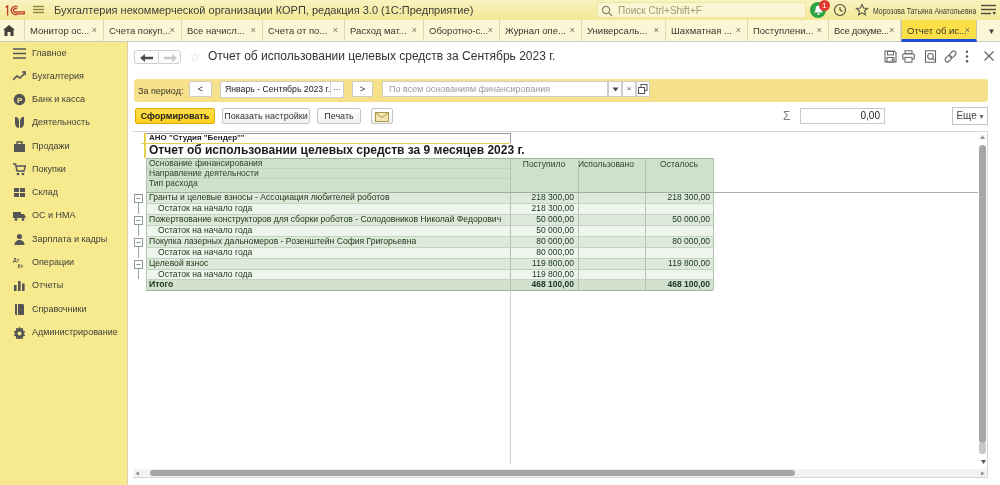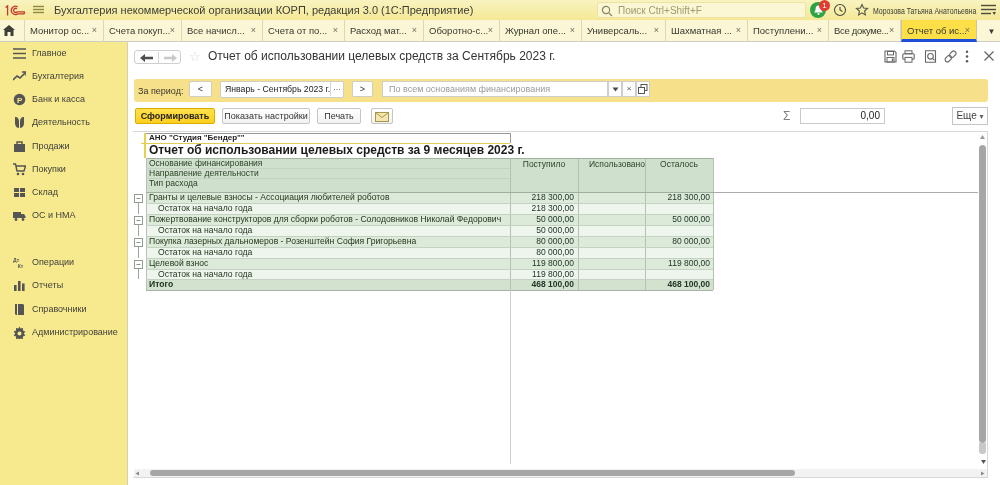--- a/index.html
+++ b/index.html
@@ -182,20 +182,27 @@
       <span class="tx">Склад</span>
     </div>
  <div class="sbitem" style="top:162px">
       <svg class="ic" viewBox="0 0 13 13">
         <rect x="0" y="3" width="8" height="6" fill="#555"></rect>
         <path d="M8 5 L11 5 L12.5 7.5 L12.5 9 L8 9 Z" fill="#555"></path>
         <circle cx="3" cy="10.5" r="1.4" fill="#555"></circle>
         <circle cx="10" cy="10.5" r="1.4" fill="#555"></circle>
       </svg>
       <span class="tx">ОС и НМА</span>
+    </div>
+ <div class="sbitem" style="top:186px">
+      <svg class="ic" viewBox="0 0 13 13">
+        <circle cx="6.5" cy="3.5" r="2.6" fill="#555"></circle>
+        <path d="M1.5 12 C1.5 8.5 4 7 6.5 7 C9 7 11.5 8.5 11.5 12 Z" fill="#555"></path>
+      </svg>
+      <span class="tx">Зарплата и кадры</span>
     </div>
  <div class="sbitem" style="top:209px">
       <svg class="ic" viewBox="0 0 14 13">
         <text x="0" y="5.5" font-size="5.5" fill="#555" font-family="Liberation Sans" font-weight="bold">Дт</text>
         <text x="5" y="12" font-size="5.5" fill="#555" font-family="Liberation Sans" font-weight="bold">Кт</text>
       </svg>
       <span class="tx">Операции</span>
     </div>
  <div class="sbitem" style="top:232px">
       <svg class="ic" viewBox="0 0 13 13">
@@ -292,21 +299,21 @@
  <div id="sumfld">0,00</div>
  <div id="bmore">Еще <span style="font-size:8px;color:#666">▾</span></div>
  <div id="report">
   <div class="rrow" style="top:0;height:10px;font-weight:bold;font-size:8px;line-height:10px;padding-left:3px;color:#222">АНО "Студия "Бендер""</div>
   <div class="rrow" style="top:10px;height:15px;font-weight:bold;font-size:12px;line-height:15px;padding-left:3px;color:#1a1a1a;width:560px;overflow:visible">Отчет об использовании целевых средств за 9 месяцев 2023 г.</div>
   <div class="rrow" style="top:25px;height:34px;background:#cfe0cd"></div>
   <div class="rrow grt" style="top:25px;height:10px">Основание финансирования</div>
   <div class="rrow grt" style="top:35px;height:10px">Направление деятельности</div>
   <div class="rrow grt" style="top:45px;height:14px">Тип расхода</div>
   <div class="abs grt" style="left:364px;top:26px;width:68px;text-align:center;padding:0">Поступило</div>
-  <div class="abs grt" style="left:432px;top:26px;width:67px;text-align:right;padding:0">Использовано</div>
+  <div class="abs grt" style="left:432px;top:26px;width:67px;text-align:left;padding:0">Использовано</div>
   <div class="abs grt" style="left:499px;top:26px;width:68px;text-align:center;padding:0">Осталось</div>
 
   <div class="rrow grp" style="top:59px;height:23px">Гранты и целевые взносы - Ассоциация любителей роботов<span class="num" style="left:364px;width:64px">218 300,00</span><span class="num" style="left:499px;width:65px">218 300,00</span></div>
   <div class="rrow pal" style="top:70px;height:11px">Остаток на начало года<span class="num" style="left:364px;width:64px">218 300,00</span></div>
   <div class="rrow grp" style="top:81px;height:11px">Пожертвование конструкторов для сборки роботов - Солодовников Николай Федорович<span class="num" style="left:364px;width:64px">50 000,00</span><span class="num" style="left:499px;width:65px">50 000,00</span></div>
   <div class="rrow pal" style="top:92px;height:11px">Остаток на начало года<span class="num" style="left:364px;width:64px">50 000,00</span></div>
   <div class="rrow grp" style="top:103px;height:11px">Покупка лазерных дальномеров - Розенштейн София Григорьевна<span class="num" style="left:364px;width:64px">80 000,00</span><span class="num" style="left:499px;width:65px">80 000,00</span></div>
   <div class="rrow pal" style="top:114px;height:11px">Остаток на начало года<span class="num" style="left:364px;width:64px">80 000,00</span></div>
   <div class="rrow grp" style="top:125px;height:11px">Целевой взнос<span class="num" style="left:364px;width:64px">119 800,00</span><span class="num" style="left:499px;width:65px">119 800,00</span></div>
   <div class="rrow pal" style="top:136px;height:10px">Остаток на начало года<span class="num" style="left:364px;width:64px">119 800,00</span></div>

